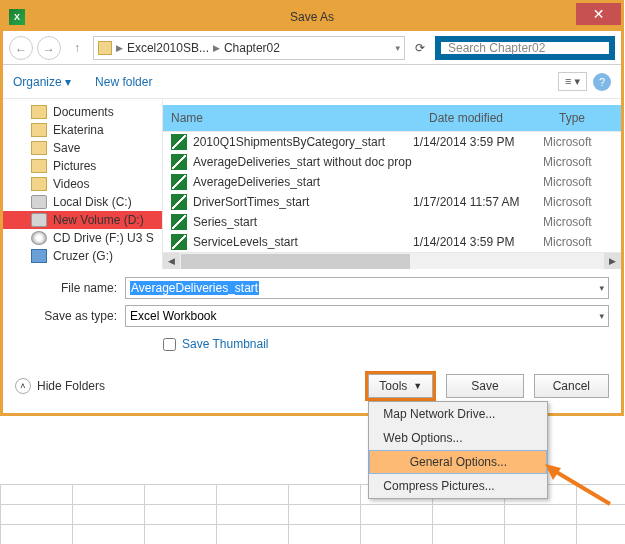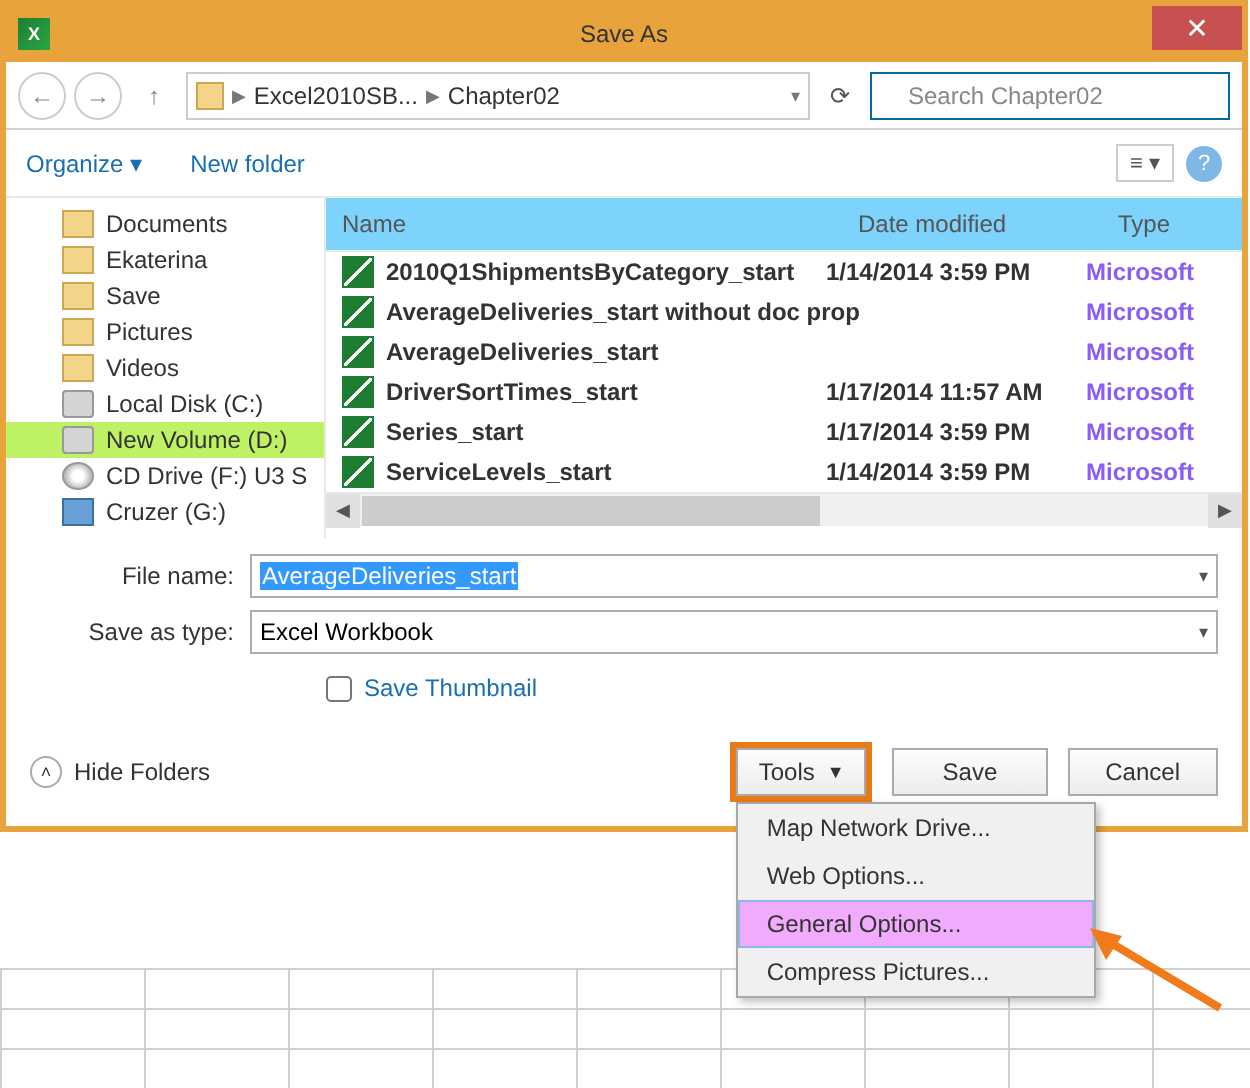--- a/index.html
+++ b/index.html
@@ -10,46 +10,46 @@
   .titlebar .title { position:absolute; left:50%; transform:translateX(-50%); color:#333; font-size:12px;text-align:right; }
   .titlebar .close { position:absolute; right:0; top:0; width:45px; height:22px; background:#c75050; color:#fff; display:flex; align-items:center; justify-content:center; font-size:14px; }
   .navbar { height: 34px; background: #fff; border-bottom: 1px solid #d0d0d0; display:flex; align-items:center; padding: 0 6px; gap:4px; }
   .navbtn { width:24px; height:24px; border-radius:50%; border:1px solid #ccc; color:#888; display:flex; align-items:center; justify-content:center; font-size:12px; }
   .navbtn.up { border-radius:3px; border:none; }
   .crumb-box { flex:1; height:24px; border:1px solid #ccc; display:flex; align-items:center; padding:0 4px; gap:4px; }
   .crumb-box .seg { color:#333; }
   .crumb-box .sep { color:#777; font-size:9px; }
   .crumb-box .sm-icon { width:14px; height:14px; background:#f3d48b; border:1px solid #c9a94f; }
   .refresh { width:22px; height:22px; display:flex; align-items:center; justify-content:center; color:#555; }
-  .search { width:180px; height:24px; border:1px solid #0369a1; color:#888; padding:0 18px; display:flex; align-items:center; gap:4px; }
+  .search { width:180px; height:24px; border:6px solid #0369a1; color:#888; padding:0 7px; display:flex; align-items:center; gap:4px; }
   .toolbar { height:34px; padding:0 10px; display:flex; align-items:center; gap:24px; border-bottom:1px solid #e8e8e8; }
   .toolbar .blue { color:#1a6fb0; }
   .toolbar .right { margin-left:auto; display:flex; gap:6px; align-items:center; color:#555; }
   .viewbtn { border:1px solid #ccc; padding:2px 6px; display:flex; align-items:center; gap:2px; font-size:11px; }
   .help { width:18px; height:18px; border-radius:50%; background:#7fb8e6; color:#fff; display:flex; align-items:center; justify-content:center; font-size:11px; }
-  .body { display:flex; height:170px; }
+  .body { display:flex; height:170px;align-items:flex-end; }
   .tree { width:160px; border-right:1px solid #e8e8e8; overflow-y:auto; padding:4px 0; }
   .tree-item { display:flex; align-items:center; gap:6px; padding:2px 6px 2px 28px; color:#333; white-space:nowrap; overflow:hidden; text-overflow:ellipsis; }
-  .tree-item.sel { background:#bef264; }
+  .tree-item.sel { background:#ef4444; }
   .tree-item .ti { width:16px; height:14px; flex-shrink:0; }
   .ic-folder { background:#f3d48b; border:1px solid #c9a94f; }
   .ic-disk { background:#d4d4d4; border:1px solid #999; border-radius:2px; }
   .ic-cd { background:radial-gradient(circle,#fff 30%,#bbb 70%); border-radius:50%; border:1px solid #999; }
   .ic-usb { background:#6aa0d8; border:1px solid #3b6fa3; }
   .files { flex:1; overflow:auto; position:relative; }
   .fheader { display:flex; border-bottom:1px solid #e8e8e8; color:#555; position:sticky; top:0; background:#7dd3fc; }
   .fheader div { padding:6px 8px; }
   .col-name { flex:1; }
   .col-date { width:130px; }
   .col-type { width:70px; }
-  .frow { display:flex; align-items:center; padding:2px 8px;font-weight:bold; }
+  .frow { display:flex; align-items:center; padding:2px 8px; }
   .frow .fic { width:16px; height:16px; margin-right:6px; background:linear-gradient(135deg,#1e7e34 45%,#fff 45%,#fff 55%,#1e7e34 55%); border:1px solid #1e7e34; flex-shrink:0; }
   .frow .fn { flex:1; color:#333; white-space:nowrap; overflow:hidden; text-overflow:ellipsis; }
   .frow .fd { width:130px; color:#333; }
-  .frow .ft { width:70px; color:#8b5cf6; overflow:hidden; }
+  .frow .ft { width:70px; color:#737373; overflow:hidden; }
   .hscroll { height:17px; border-top:1px solid #e8e8e8; display:flex; align-items:center; background:#f0f0f0; }
   .hscroll .arr { width:17px; height:17px; display:flex;align-items:center;justify-content:center; color:#555; background:#e0e0e0; font-size:9px; }
   .hscroll .thumb { width:50%; height:15px; background:#ccc; margin:0 1px; }
   .form { padding:8px 12px 6px 12px; }
   .formrow { display:flex; align-items:center; margin-bottom:6px; }
   .formrow label { width:110px; text-align:right; padding-right:8px; color:#333; }
   .formrow .field { flex:1; height:22px; border:1px solid #aeaeae; padding:0 4px; display:flex; align-items:center; justify-content:space-between; }
   .formrow .field .val { color:#000; }
   .formrow .field .sel { background:#3399ff; color:#fff; padding:0 1px; }
   .formrow .field .dd { color:#555; font-size:9px; }
@@ -62,21 +62,21 @@
   .footer { display:flex; align-items:center; padding:10px 12px 12px 12px; gap:10px; }
   .hide-folders { display:flex; align-items:center; gap:6px; color:#333; }
   .hide-folders .caret { width:16px; height:16px; border:1px solid #aaa; border-radius:50%; display:flex; align-items:center; justify-content:center; font-size:9px; }
   .footer .sp { flex:1; }
   .btn { height:24px; padding:0 18px; border:1px solid #aaa; background:linear-gradient(#fdfdfd,#ececec); display:flex; align-items:center; justify-content:center; color:#333; }
   .btn.save { padding:0 24px; }
   .btn.tools { padding:0 10px; gap:6px; }
   .tools-wrap { position:relative; border:3px solid #e87a1a; }
   .menu { position:absolute; left:0; top:100%; width:180px; background:#f0f0f0; border:1px solid #a8a8a8; box-shadow:2px 2px 4px rgba(0,0,0,0.25); z-index:10; margin-top:3px; }
   .menu-item { padding:5px 14px; color:#333; }
-  .menu-item.hl { background:#f0abfc; border:1px solid #8bb8e8; padding:4px 13px; }
+  .menu-item.hl { background:#fdba74; border:1px solid #8bb8e8; padding:4px 13px;text-align:center; }
   .arrow-cursor { position:absolute; right:10px; bottom:35px; z-index:20; pointer-events:none; }
   .arrow-cursor svg { display:block; }
   .grid-bg { position:absolute; left:0; right:0; bottom:0; height:60px; background-image: linear-gradient(#d0d0d0 1px, transparent 1px), linear-gradient(90deg, #d0d0d0 1px, transparent 1px); background-size: 72px 20px; z-index:-1; }
 </style>
 </head>
 <body>
 
 <div class="grid-bg"></div>
 
 <div class="window">
@@ -179,21 +179,20 @@
           </div>
           <div class="frow">
             <span class="fic"></span>
             <span class="fn">DriverSortTimes_start</span>
             <span class="fd">1/17/2014 11:57 AM</span>
             <span class="ft">Microsoft</span>
           </div>
           <div class="frow">
             <span class="fic"></span>
             <span class="fn">Series_start</span>
-            <span class="fd">1/17/2014 3:59 PM</span>
             <span class="ft">Microsoft</span>
           </div>
           <div class="frow">
             <span class="fic"></span>
             <span class="fn">ServiceLevels_start</span>
             <span class="fd">1/14/2014 3:59 PM</span>
             <span class="ft">Microsoft</span>
           </div>
         </div>
       <div class="hscroll">

